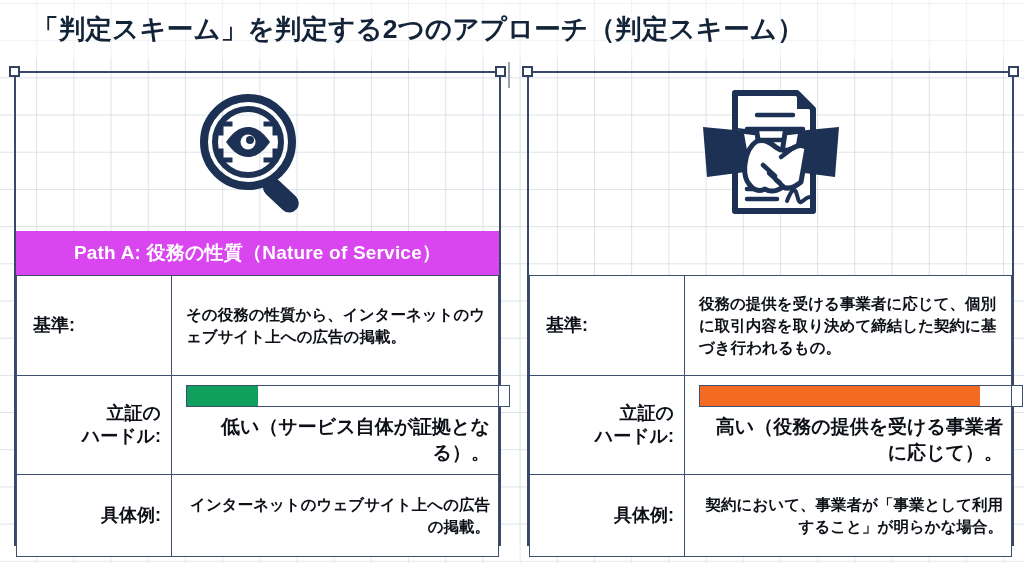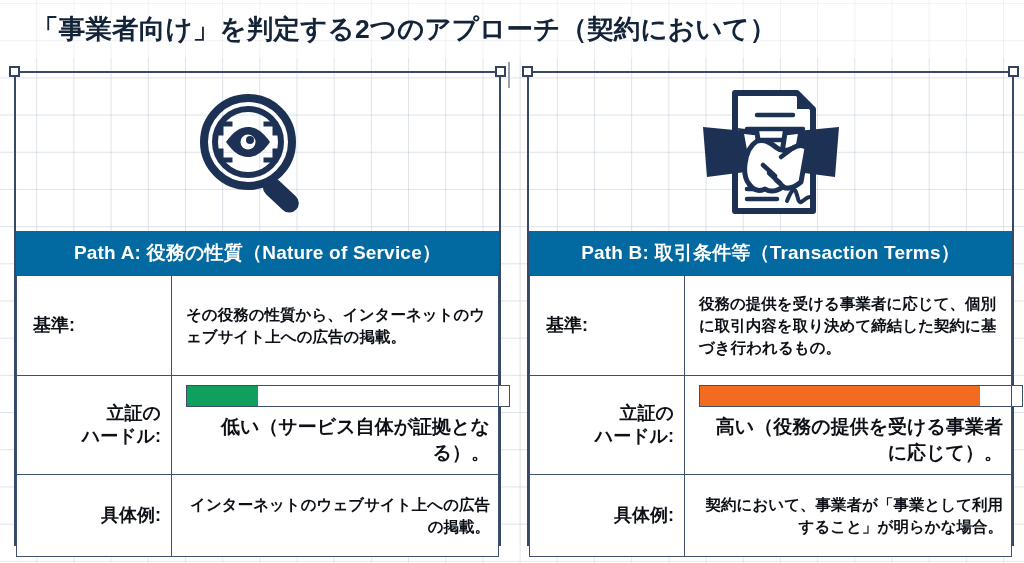--- a/index.html
+++ b/index.html
@@ -111,21 +111,21 @@
   }
   .icon-area svg { display: block; }
 
   
   .path-header {
     position: absolute;
     left: 2px;
     right: 2px;
     top: 160px;
     height: 44px;
-    background: #0369a1;
+    background: #d946ef;
     color: #ffffff;
     display: flex;
     align-items: center;
     justify-content: center;
     font-size: 19px;
     font-weight: bold;
     letter-spacing: 0.2px;
     white-space: nowrap;
   }
 
@@ -182,21 +182,21 @@
     font-weight: bold;
     line-height: 1.35;
   }
 </style>
 </head>
 <body>
 
 <div id="canvas"></div>
 <div id="paper-fade"></div>
 
-<div id="title">「事業者向け」を判定する2つのアプローチ（契約において）</div>
+<div id="title">「判定スキーム」を判定する2つのアプローチ（判定スキーム）</div>
 
 <div id="center-guide"></div>
 
 <div class="panel" id="panel-a">
   <div class="panel-topline"></div>
   <div class="panel-sideline left"></div>
   <div class="panel-sideline right"></div>
   <div class="handle tl"></div>
   <div class="handle tr"></div>
 
@@ -280,21 +280,20 @@
         <g stroke="#1c3154" stroke-width="4.5" stroke-linecap="round" fill="none">
           <path d="M62 80 l12 11"></path>
           <path d="M68 88 l11 10"></path>
           <path d="M75 95 l9 8"></path>
           <path d="M92 63 l-12 9"></path>
         </g>
       </svg>
     </span>
   </div>
 
-  <div class="path-header">Path B: 取引条件等（Transaction Terms）</div>
 
   <table class="info-table">
     <tbody>
       <tr class="row-criteria">
         <td class="label">基準:</td>
         <td class="value">役務の提供を受ける事業者に応じて、個別に取引内容を取り決めて締結した契約に基づき行われるもの。</td>
       </tr>
       <tr class="row-hurdle">
         <td class="label">立証の<br>ハードル:</td>
         <td class="value">

